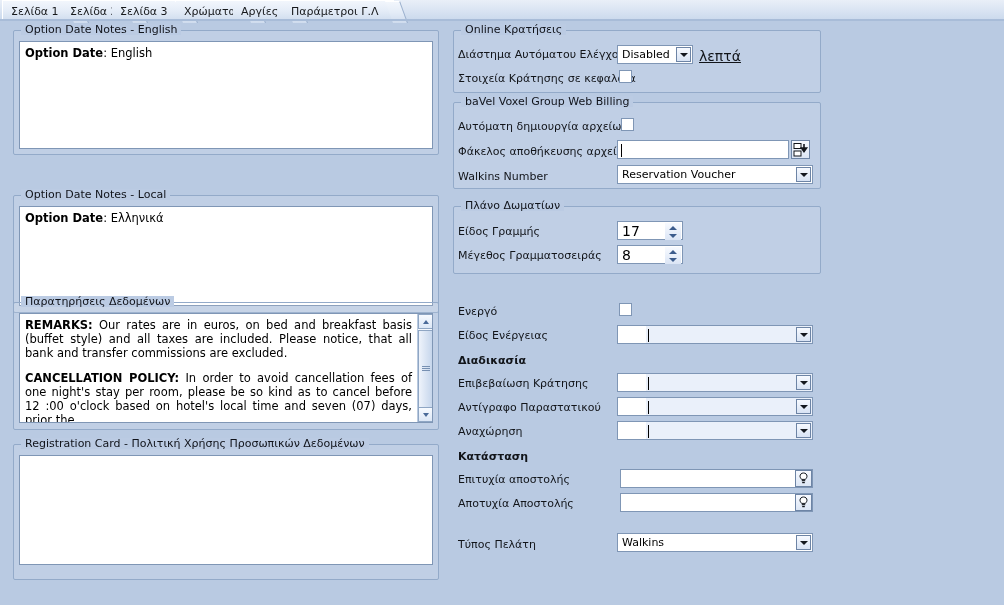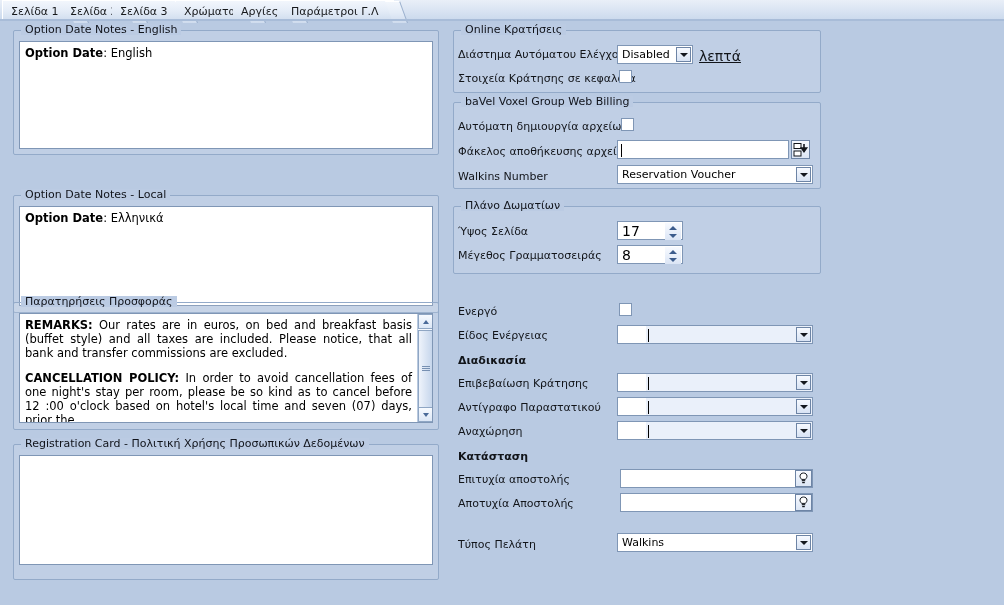--- a/index.html
+++ b/index.html
@@ -152,21 +152,21 @@
   <div class="group" style="left:13px;top:166px;width:426px;height:118px;margin-top:29px;">
     <span class="g-title">Option Date Notes - Local</span>
     <div class="whitebox" style="left:5px;top:10px;width:414px;height:100px;">
       <div class="inner">
         <b>Option Date</b><span>: Ελληνικά</span>
       </div>
     </div>
   </div>
 
   <div class="group" style="left:13px;top:302px;width:426px;height:128px;">
-    <span class="g-title">Παρατηρήσεις Προσφοράς</span>
+    <span class="g-title">Παρατηρήσεις Δεδομένων</span>
     <div class="whitebox" style="left:5px;top:10px;width:414px;height:110px;">
       <div class="inner just" style="padding-right:20px;">
         <div style="margin-bottom:11px;">
           <b>REMARKS:</b><span> Our rates are in euros, on bed and breakfast basis (buffet style) and all taxes are included. Please notice, that all bank and transfer commissions are excluded.</span>
         </div>
         <div>
           <b>CANCELLATION POLICY:</b><span> In order to avoid cancellation fees of one night's stay per room, please be so kind as to cancel before 12 :00 o'clock based on hotel's local time and seven (07) days, prior  the</span>
         </div>
       </div>
       <div class="vscroll">
@@ -223,21 +223,21 @@
 
   <span class="lbl" style="left:458px;top:170px;">Walkins Number</span>
   <div class="combo" style="left:617px;top:165px;width:196px;">
     <span class="ctxt">Reservation Voucher</span>
     <span class="arrow"></span>
   </div>
 
   <div class="group" style="left:453px;top:206px;width:368px;height:68px;">
     <span class="g-title">Πλάνο Δωματίων</span>
   </div>
-  <span class="lbl" style="left:458px;top:225px;">Ύψος Σελίδα</span>
+  <span class="lbl" style="left:458px;top:225px;">Είδος Γραμμής</span>
   <div class="spin" style="left:617px;top:221px;width:66px;">
     <span class="stxt">17</span>
     <span class="sbtns">
       <span class="sup"></span>
       <span class="sdn"></span>
     </span>
   </div>
   <span class="lbl" style="left:458px;top:249px;">Μέγεθος Γραμματοσειράς</span>
   <div class="spin" style="left:617px;top:245px;width:66px;">
     <span class="stxt">8</span>

